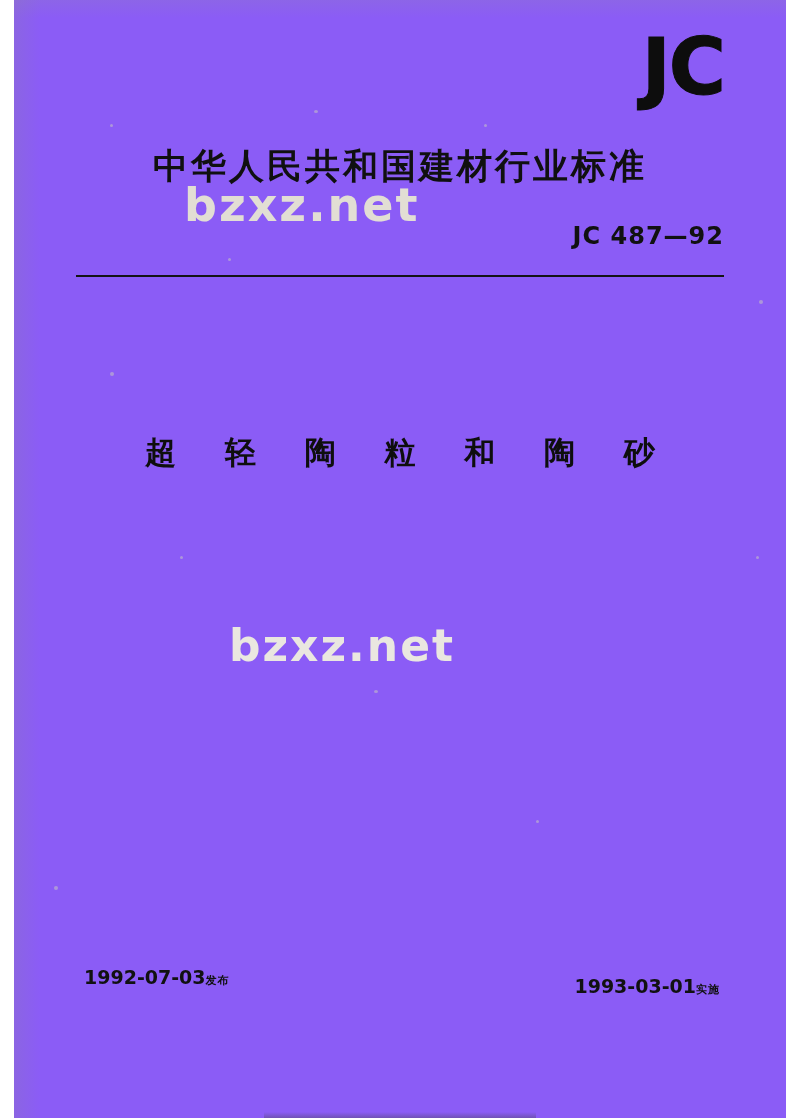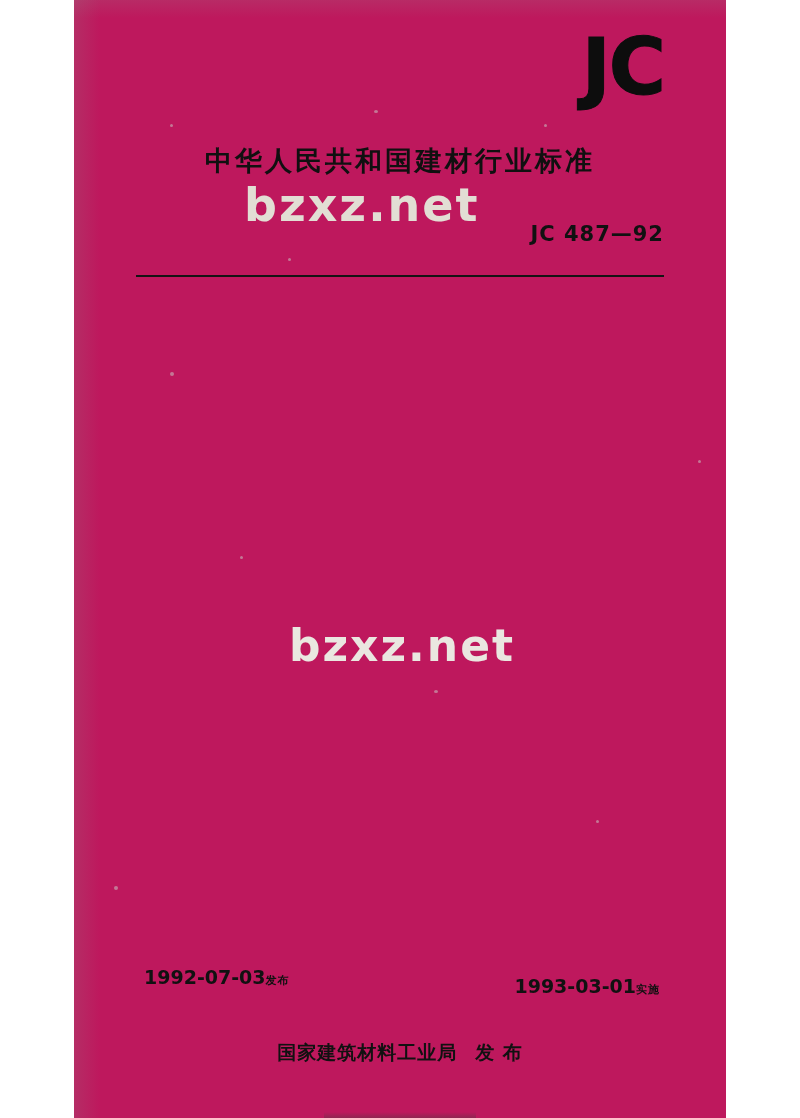--- a/index.html
+++ b/index.html
@@ -5,24 +5,24 @@
   html, body {
     margin: 0;
     padding: 0;
     background: #ffffff;
   }
   body {
     font-family: "DejaVu Sans", "Liberation Sans", sans-serif;
   }
   .page {
     position: relative;
-    width: 652px;
+    width: 772px;
     height: 1118px;
     margin: 0 auto;
-    background: #be185d;
+    background: #8b5cf6;
     overflow: hidden;
   }
   
   .speckle {
     position: absolute;
     background: #c9c7c2;
     border-radius: 50%;
     opacity: .55;
   }
   .watermark {
@@ -65,31 +65,31 @@
     color: #0d0d0d;
     -webkit-text-stroke: 1px #0d0d0d;
   }
   .std-title {
     position: absolute;
     left: 0;
     right: 0;
     top: 143px;
     text-align: center;
     font-family: "DejaVu Sans", "Liberation Sans", sans-serif;
-    font-size: 27px;
+    font-size: 35px;
     font-weight: bold;
     letter-spacing: 3px;
     color: #101010;
   }
   .std-code {
     position: absolute;
     right: 62px;
     top: 222px;
     font-family: "DejaVu Sans", sans-serif;
-    font-size: 21px;
+    font-size: 24px;
     font-weight: bold;
     letter-spacing: 1px;
     color: #111;
   }
   .rule {
     position: absolute;
     left: 62px;
     right: 62px;
     top: 275px;
     height: 2px;
@@ -190,27 +190,25 @@
 
   <div class="watermark">bzxz.net</div>
   <div class="watermark2">bzxz.net</div>
 
   <div class="std-title">中华人民共和国建材行业标准</div>
 
   <div class="std-code">JC 487—92</div>
 
   <div class="rule"></div>
 
+  <div class="doc-name">超 轻 陶 粒 和 陶 砂</div>
 
   <div class="date-issued">
     <span>1992-07-03</span><span class="cn">发布</span>
   </div>
 
   <div class="date-effective">
     <span>1993-03-01</span><span class="cn">实施</span>
   </div>
 
-  <div class="publisher">
-    <span>国家建筑材料工业局</span><span class="gap"></span><span>发 布</span>
-  </div>
 
   <div class="bottom-shadow"></div>
 </div>
 
 </body></html>

